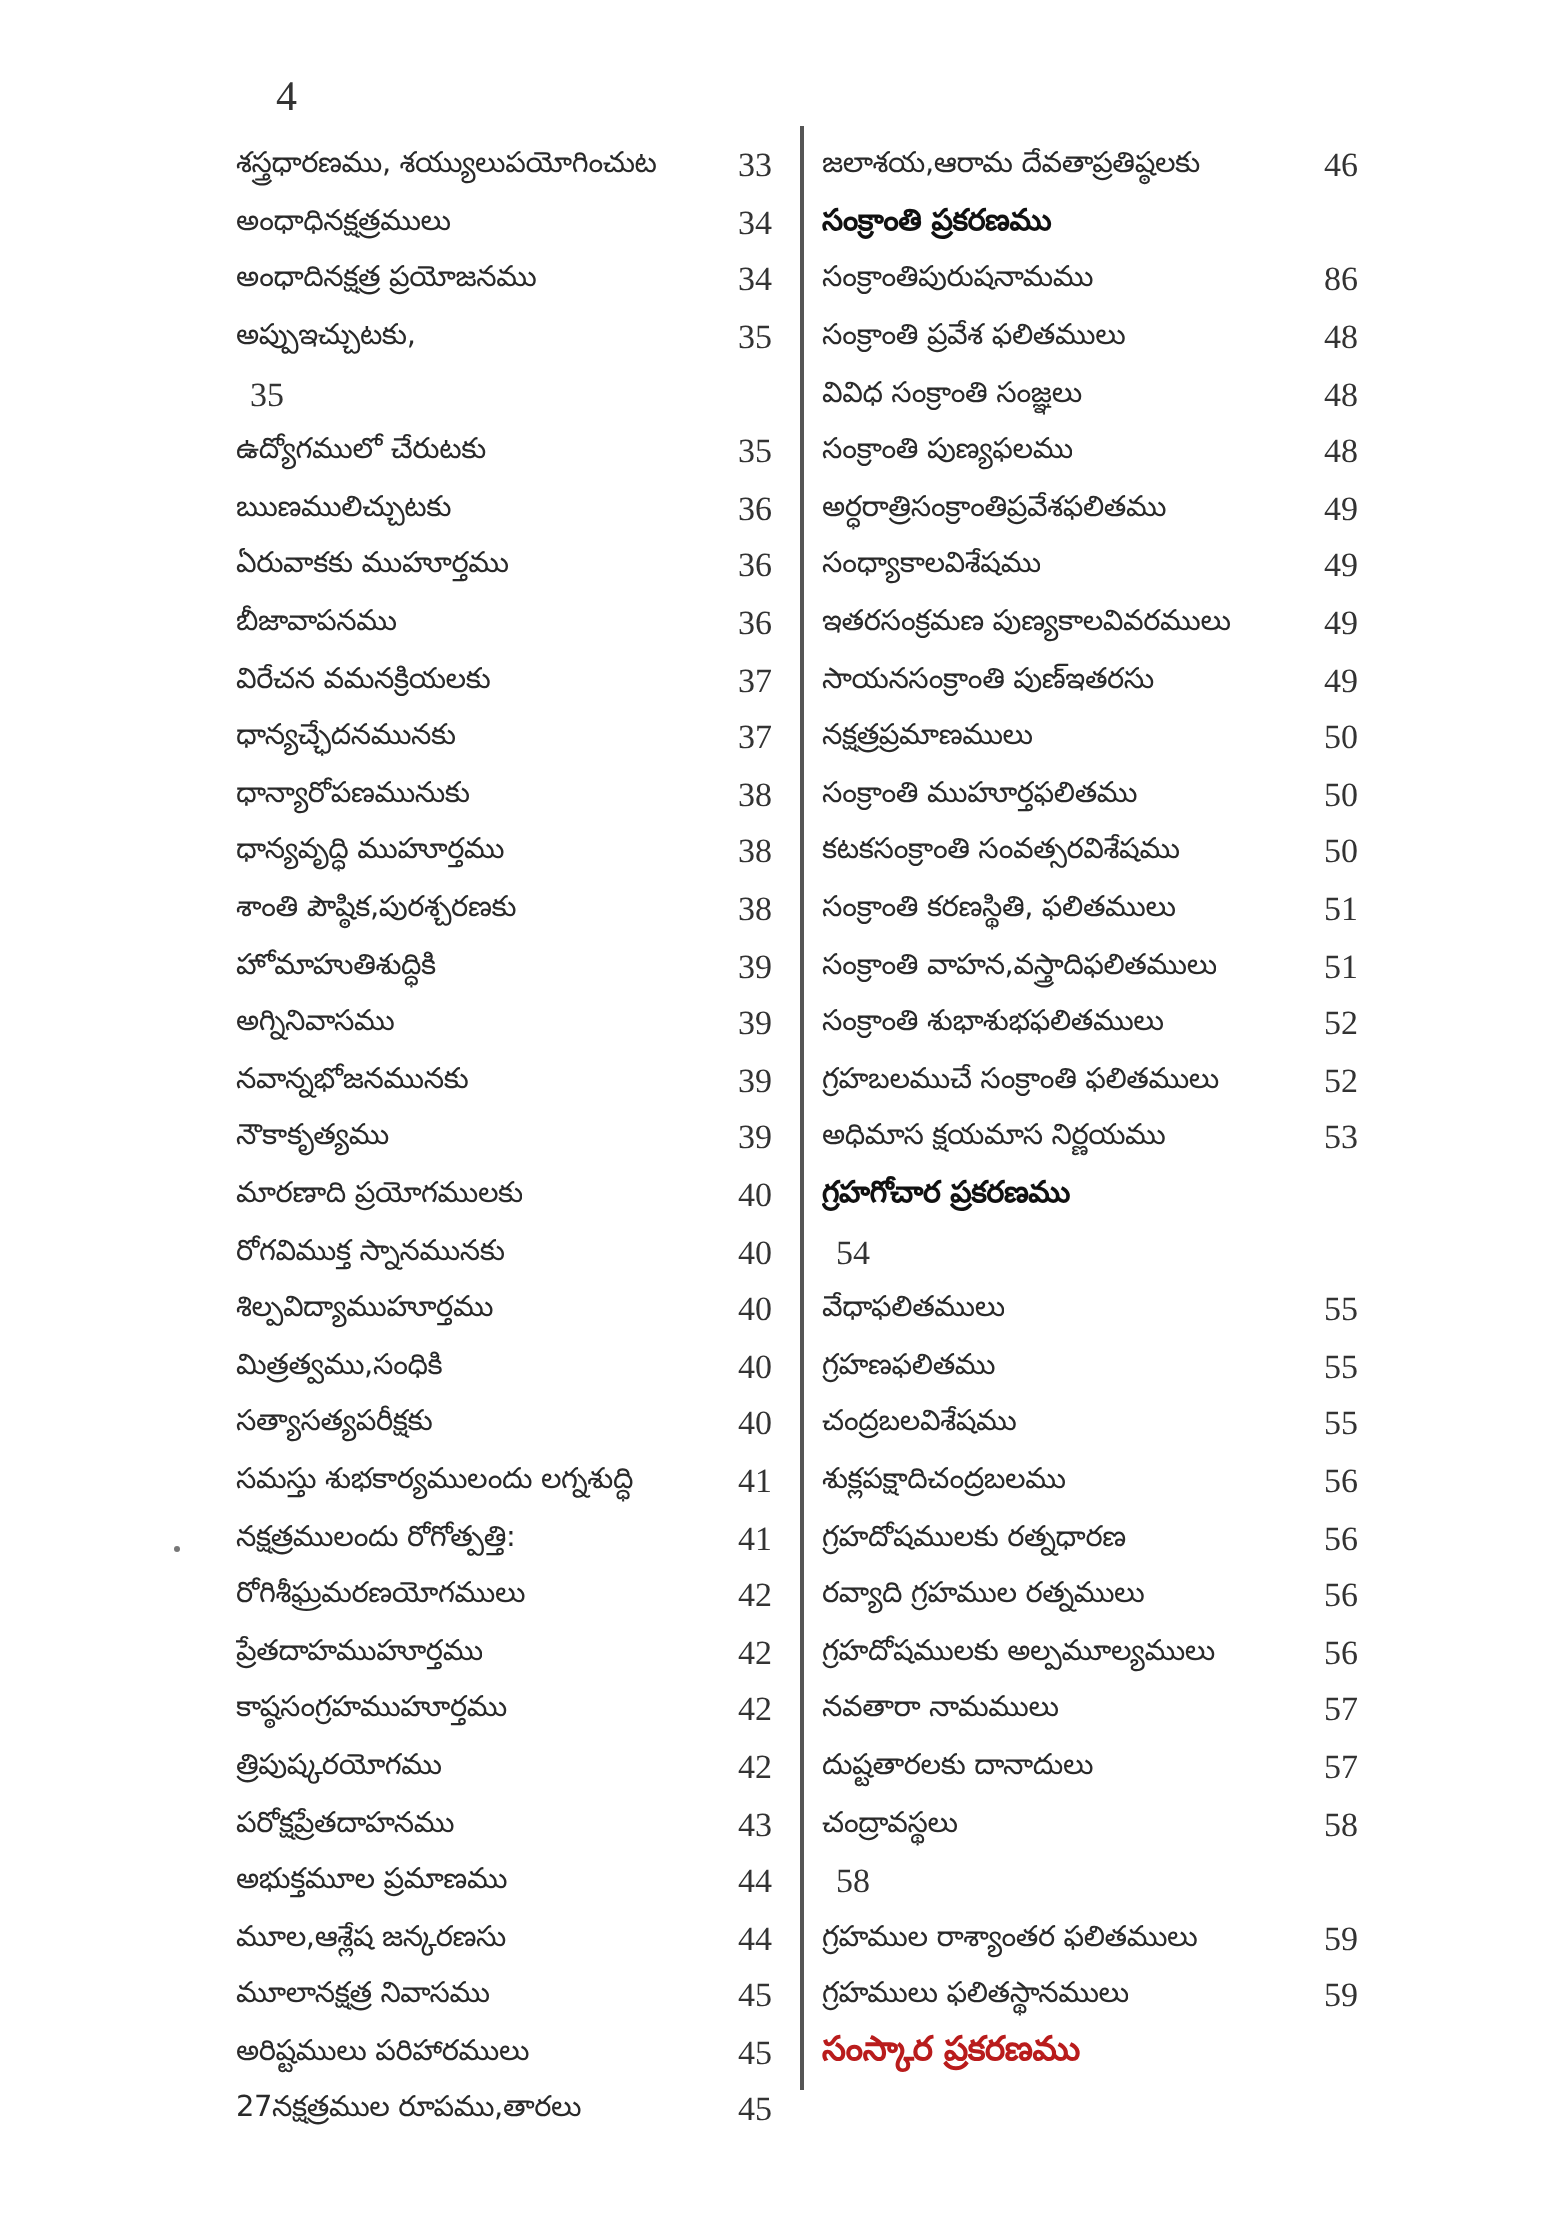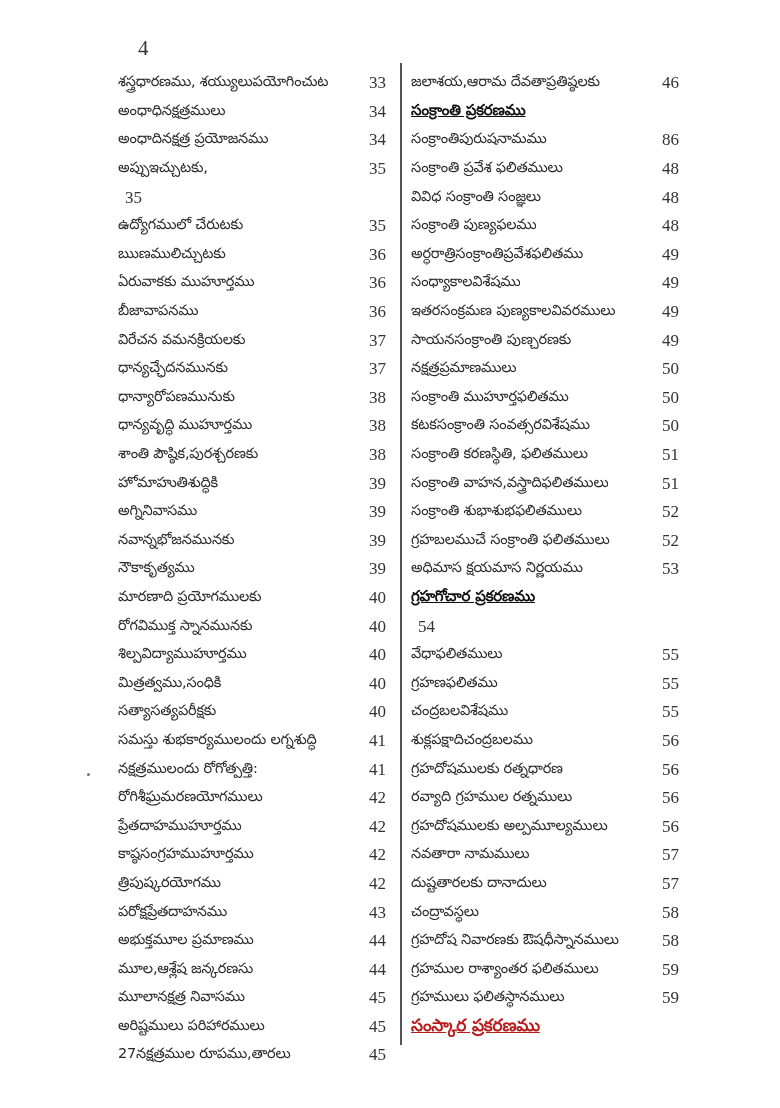--- a/index.html
+++ b/index.html
@@ -46,21 +46,20 @@
     font-family: "Liberation Serif", "DejaVu Serif", serif;
     font-size: 17px;
     color: #333;
     min-width: 24px;
     text-align: right;
   }
   .row.heading .title {
     font-weight: bold;
     font-size: 15px;
     color: #111;
-    text-decoration: underline;
   }
   .row.heading-last .title {
     font-size: 17px;
     color: #b91c1c;
   }
   .speck {
     position: absolute;
     left: 87px; top: 773px;
     width: 3px; height: 3px;
     border-radius: 50%;
@@ -246,21 +245,21 @@
     </div>
     <div class="row">
       <span class="title">సంధ్యాకాలవిశేషము</span>
       <span class="page">49</span>
     </div>
     <div class="row">
       <span class="title">ఇతరసంక్రమణ పుణ్యకాలవివరములు</span>
       <span class="page">49</span>
     </div>
     <div class="row">
-      <span class="title">సాయనసంక్రాంతి పుణ్చరణకు</span>
+      <span class="title">సాయనసంక్రాంతి పుణ్ఇతరసు</span>
       <span class="page">49</span>
     </div>
     <div class="row">
       <span class="title">నక్షత్రప్రమాణములు</span>
       <span class="page">50</span>
     </div>
     <div class="row">
       <span class="title">సంక్రాంతి ముహూర్తఫలితము</span>
       <span class="page">50</span>
     </div>
@@ -329,21 +328,20 @@
     </div>
     <div class="row">
       <span class="title">దుష్టతారలకు దానాదులు</span>
       <span class="page">57</span>
     </div>
     <div class="row">
       <span class="title">చంద్రావస్థలు</span>
       <span class="page">58</span>
     </div>
     <div class="row">
-      <span class="title">గ్రహదోష నివారణకు ఔషధీస్నానములు</span>
       <span class="page">58</span>
     </div>
     <div class="row">
       <span class="title">గ్రహముల రాశ్యాంతర ఫలితములు</span>
       <span class="page">59</span>
     </div>
     <div class="row">
       <span class="title">గ్రహములు ఫలితస్థానములు</span>
       <span class="page">59</span>
     </div>

